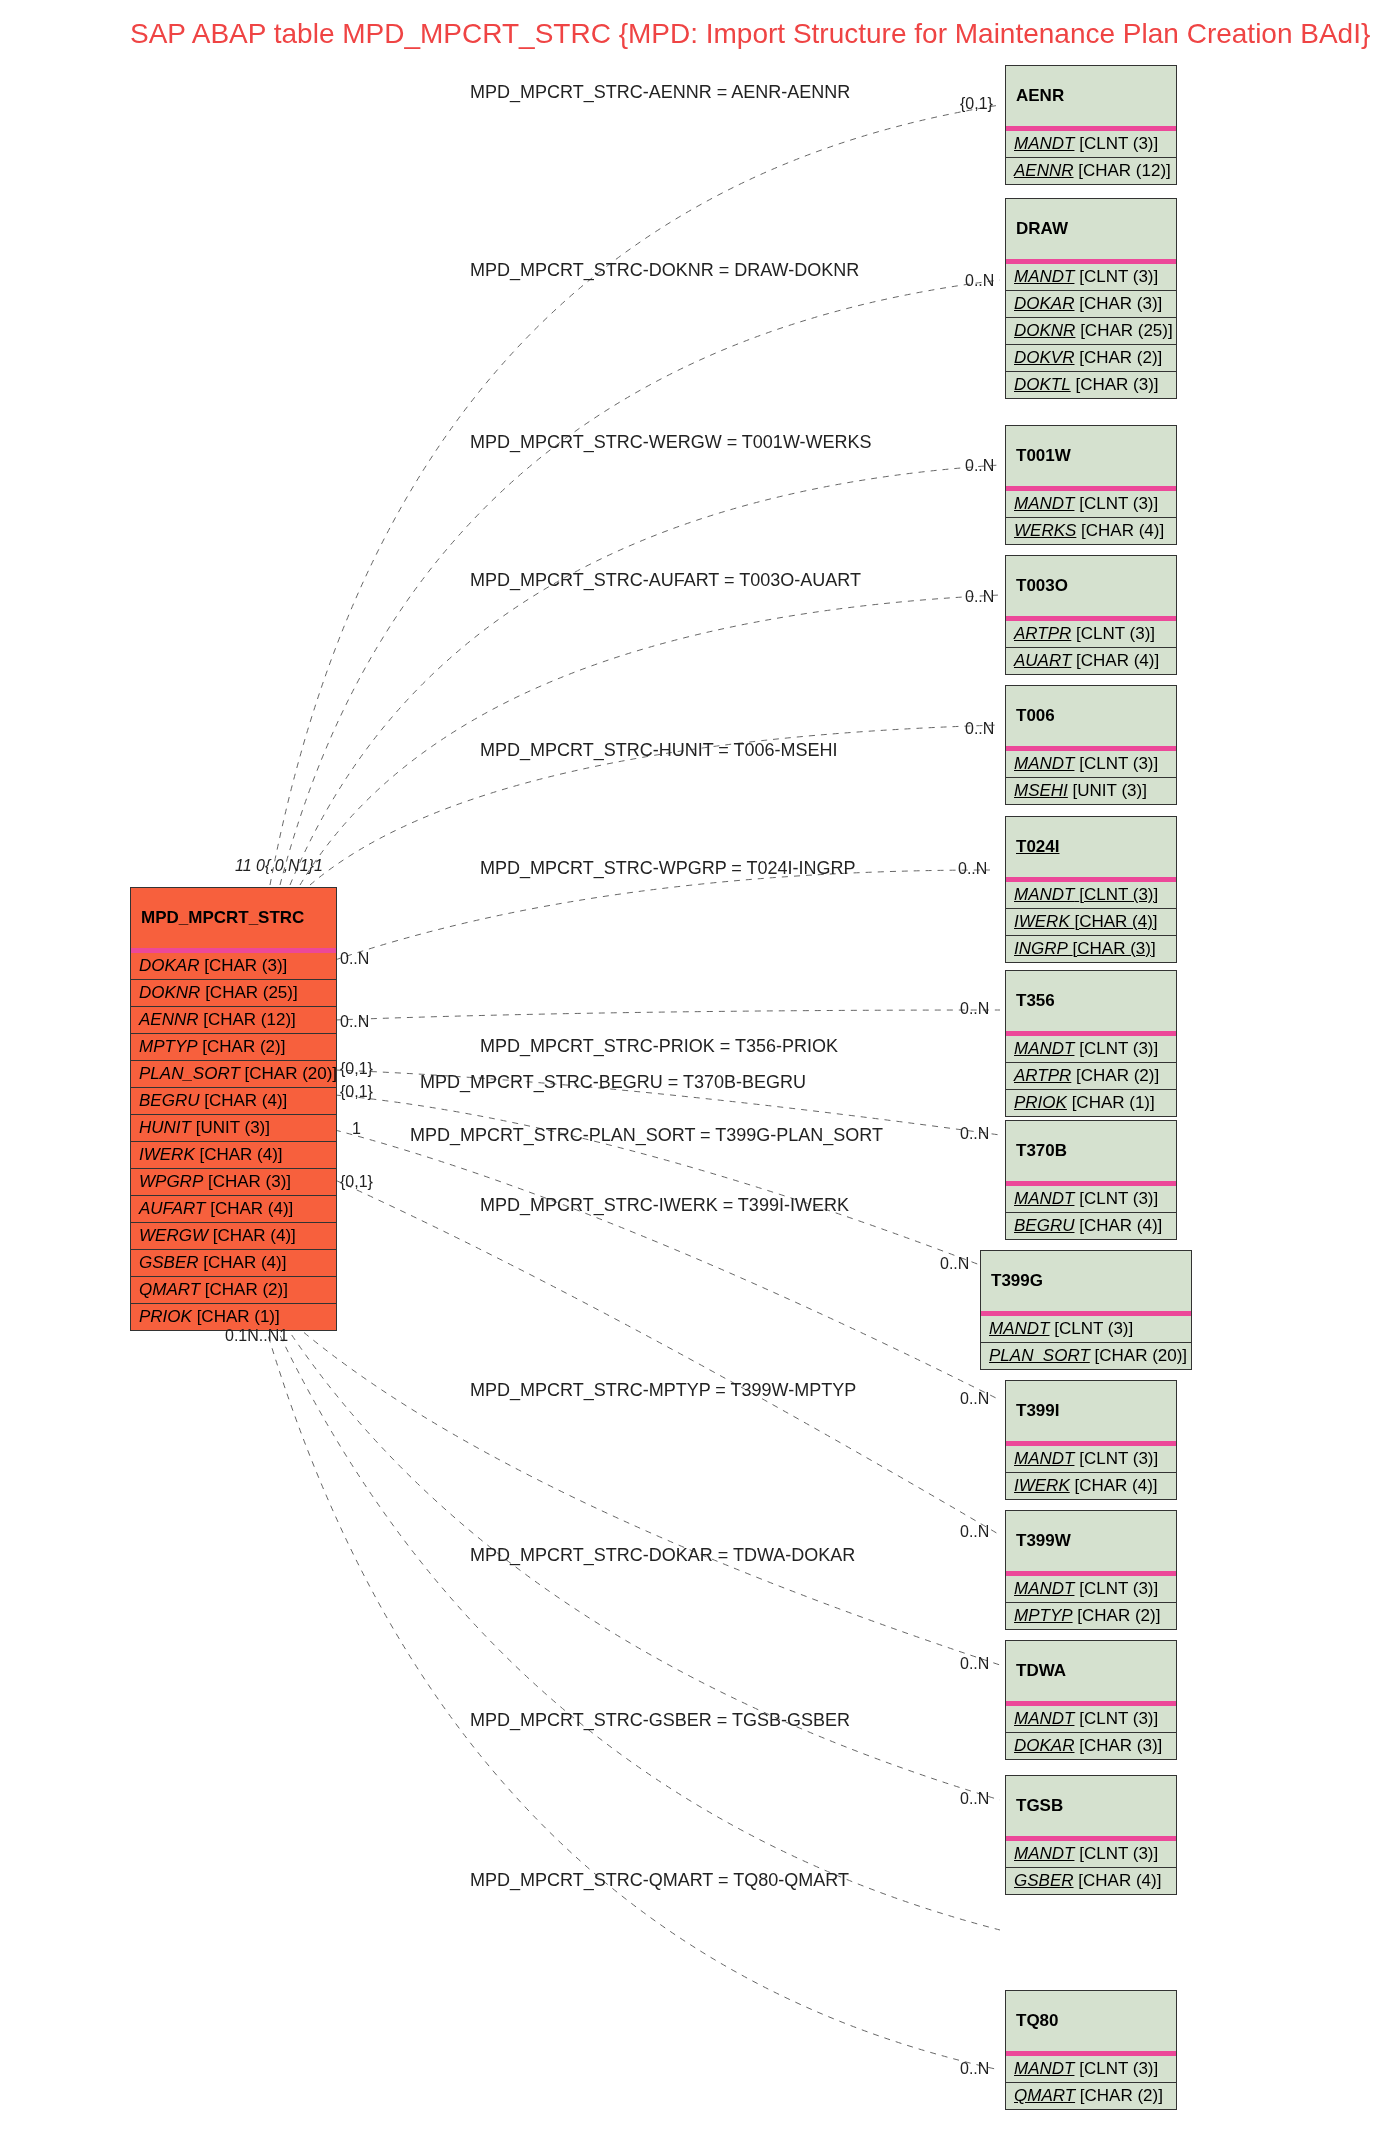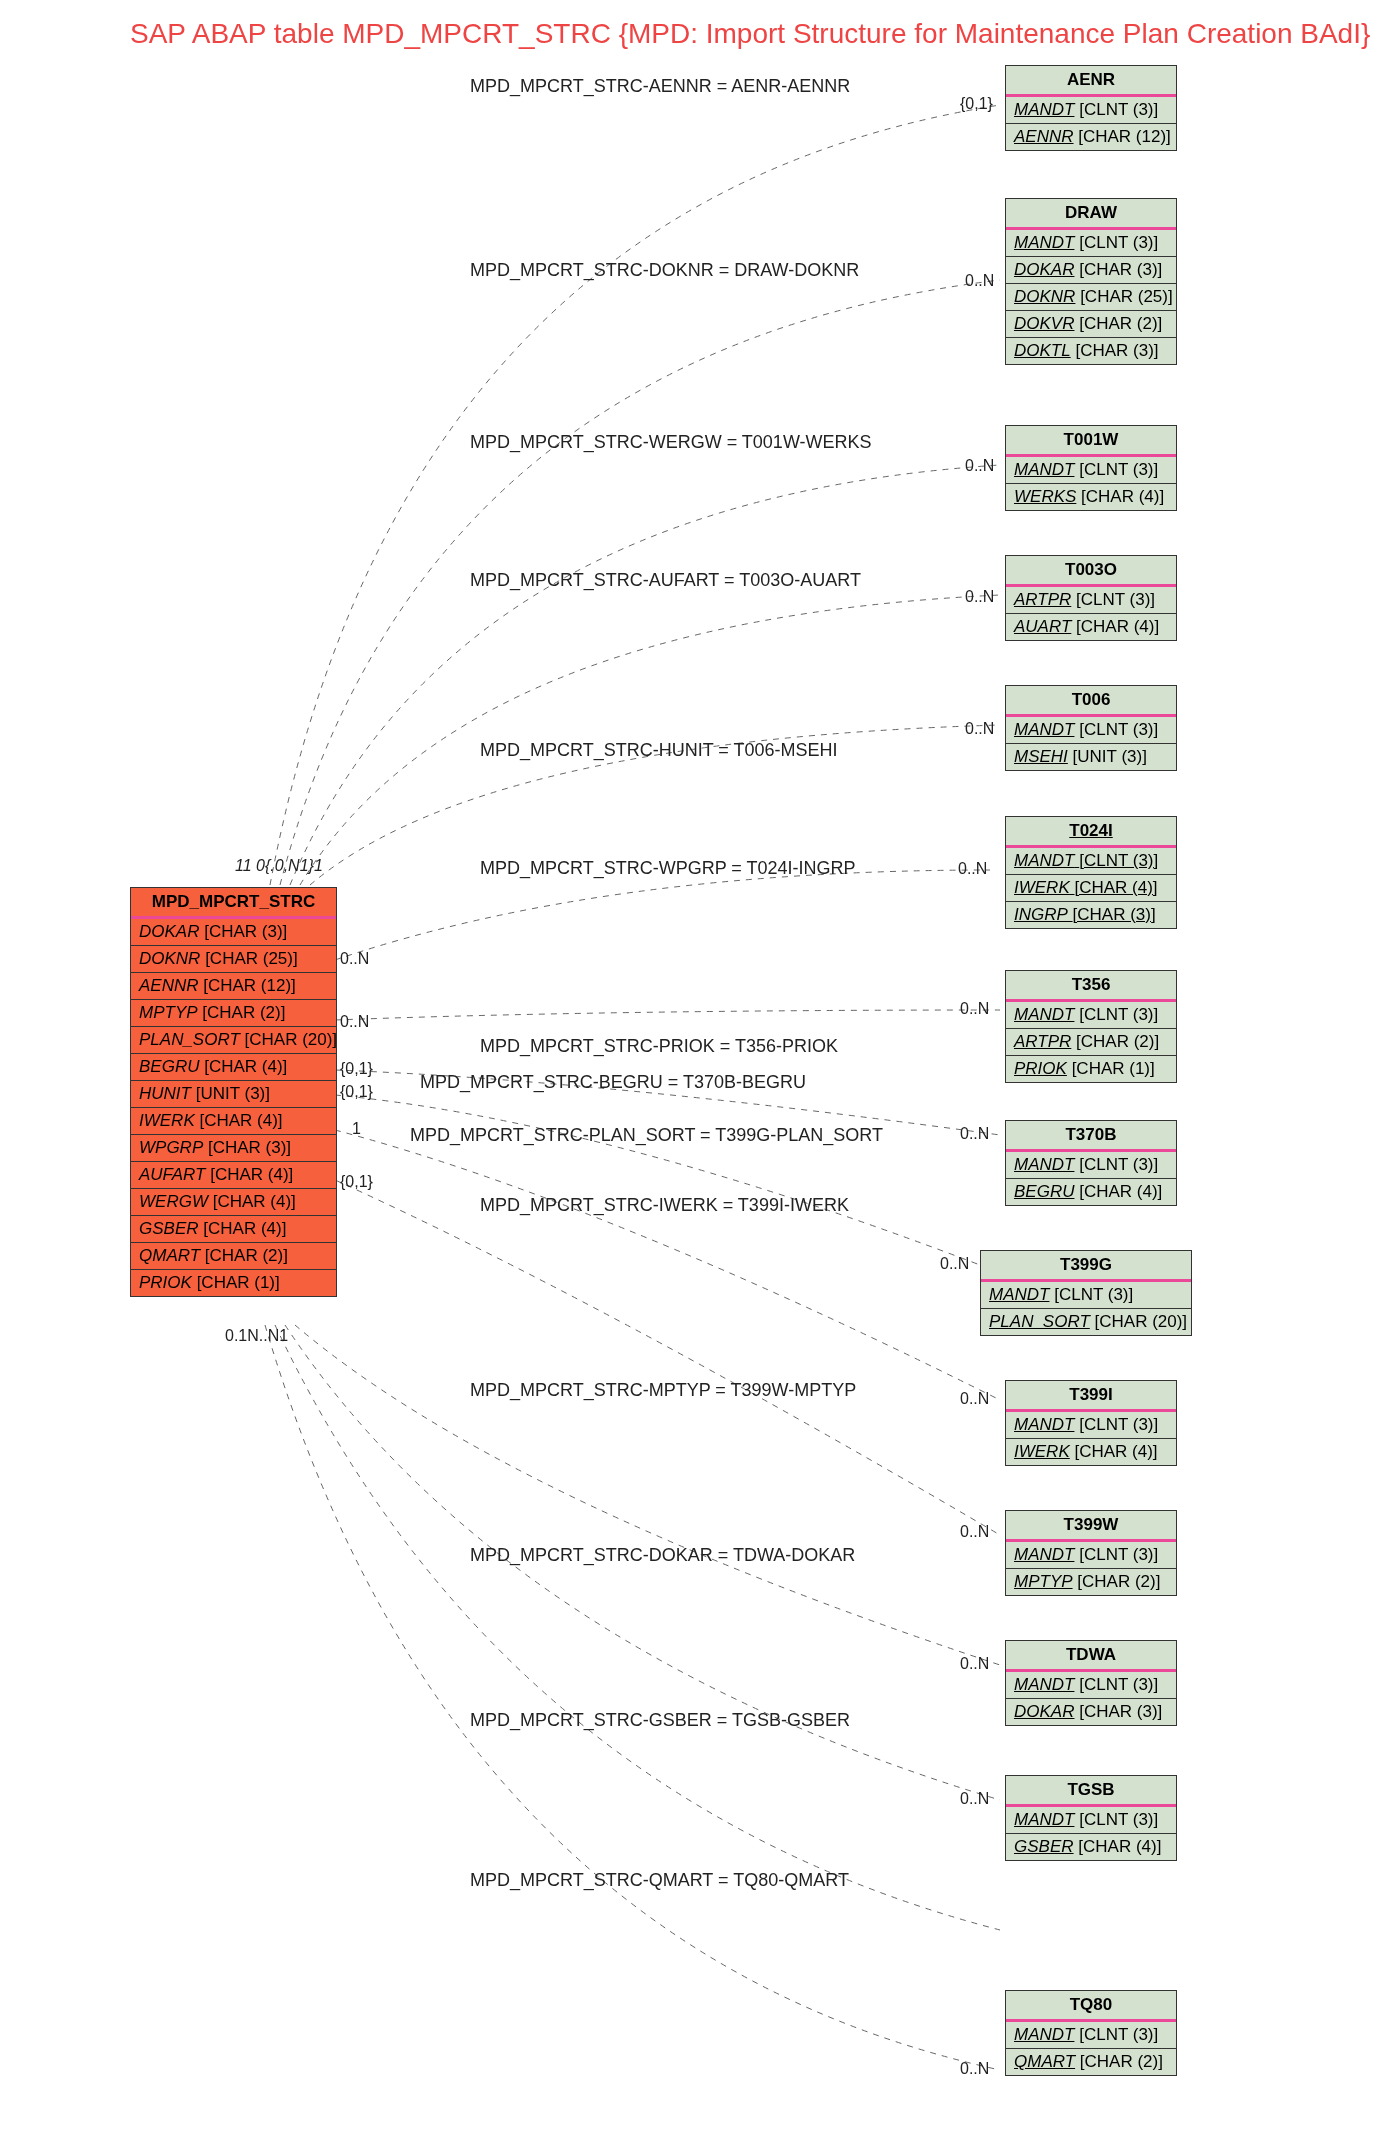--- a/index.html
+++ b/index.html
@@ -22,23 +22,23 @@
     position: absolute;
     border: 1px solid #333;
     background: #d5e1cf;
     font-size: 17px;
   }
   .entity.main {
     background: #f7603d;
   }
   .entity-header {
     font-weight: bold;
-    text-align: center;
-    padding: 4px 10px;
-    border-bottom: 3px solid #ec4899;
+    text-align: left;
+    padding: 20px 10px;
+    border-bottom: 5px solid #ec4899;
   }
   .entity-row {
     padding: 3px 8px;
     border-bottom: 1px solid #333;
     white-space: nowrap;
   }
   .entity-row:last-child {
     border-bottom: none;
   }
   .entity-row .fname {
@@ -202,21 +202,21 @@
   <div class="entity-row"><span class="fname underline">MANDT</span> <span>[CLNT (3)]</span></div>
   <div class="entity-row"><span class="fname underline">GSBER</span> <span>[CHAR (4)]</span></div>
 </div>
 
 <div class="entity" style="left:1005px; top:1990px; width:170px;">
   <div class="entity-header">TQ80</div>
   <div class="entity-row"><span class="fname underline">MANDT</span> <span>[CLNT (3)]</span></div>
   <div class="entity-row"><span class="fname underline">QMART</span> <span>[CHAR (2)]</span></div>
 </div>
 
-<div class="rel-label" style="left:470px; top:76px;">MPD_MPCRT_STRC-AENNR = AENR-AENNR</div>
+<div class="rel-label" style="left:470px; top:82px;">MPD_MPCRT_STRC-AENNR = AENR-AENNR</div>
 <div class="rel-label" style="left:470px; top:260px;">MPD_MPCRT_STRC-DOKNR = DRAW-DOKNR</div>
 <div class="rel-label" style="left:470px; top:432px;">MPD_MPCRT_STRC-WERGW = T001W-WERKS</div>
 <div class="rel-label" style="left:470px; top:570px;">MPD_MPCRT_STRC-AUFART = T003O-AUART</div>
 <div class="rel-label" style="left:480px; top:740px;">MPD_MPCRT_STRC-HUNIT = T006-MSEHI</div>
 <div class="rel-label" style="left:480px; top:858px;">MPD_MPCRT_STRC-WPGRP = T024I-INGRP</div>
 <div class="rel-label" style="left:480px; top:1000px;margin-top:36px;">MPD_MPCRT_STRC-PRIOK = T356-PRIOK</div>
 <div class="rel-label" style="left:420px; top:1072px;">MPD_MPCRT_STRC-BEGRU = T370B-BEGRU</div>
 <div class="rel-label" style="left:410px; top:1125px;">MPD_MPCRT_STRC-PLAN_SORT = T399G-PLAN_SORT</div>
 <div class="rel-label" style="left:480px; top:1195px;">MPD_MPCRT_STRC-IWERK = T399I-IWERK</div>
 <div class="rel-label" style="left:470px; top:1380px;">MPD_MPCRT_STRC-MPTYP = T399W-MPTYP</div>

